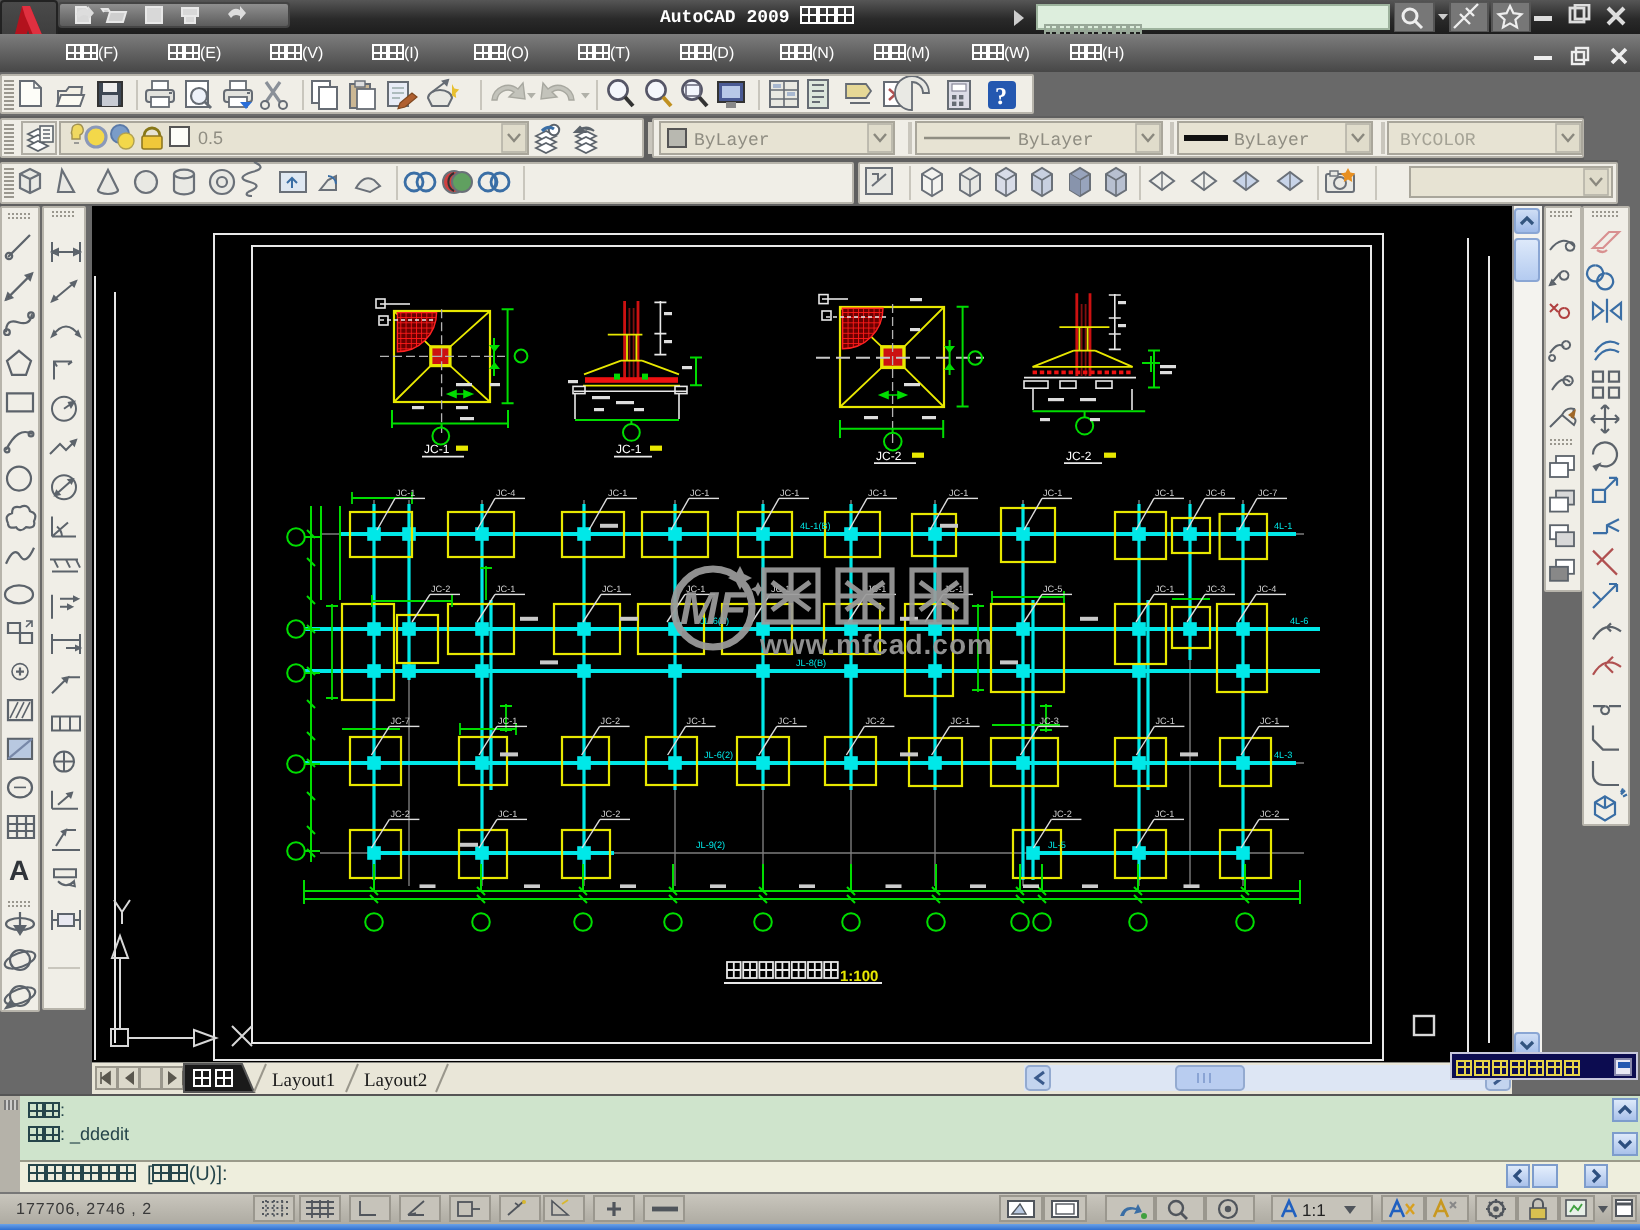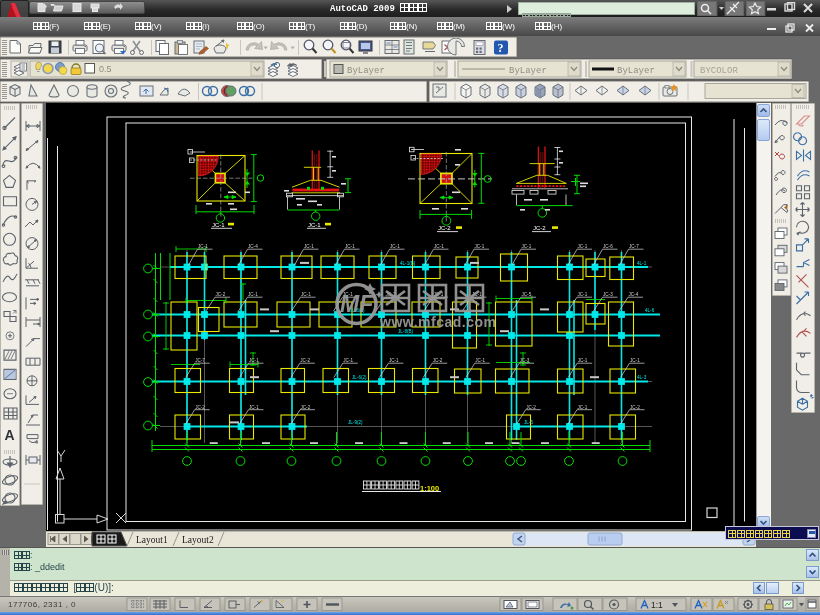--- a/index.html
+++ b/index.html
@@ -705,21 +705,21 @@
     </svg>
   </div>
 <div class="a" style="left:766px;top:582px;width:13px;height:12px;background:linear-gradient(#e4eefc,#bcd1f2);border:1px solid #7d9ccc"></div>
 <div class="a" style="left:792px;top:582px;width:12px;height:12px;background:linear-gradient(#dde9fa,#a9c1ea);border:1px solid #7d9ccc">
     <svg width="10" height="10">
       <path d="M3.5 2 L6.5 5 L3.5 8" stroke="#2d4f7f" stroke-width="1.6" fill="none"></path>
     </svg>
   </div>
 
 <div class="a" style="left:0;top:596px;width:820px;height:16px;background:linear-gradient(#c9c6bd,#aeaba2);border-top:1px solid #777"></div>
-<div class="a" style="left:8px;top:600px;font-size:8px;color:#3a3a3a;letter-spacing:.5px">177706, 2331 , 0</div>
+<div class="a" style="left:8px;top:600px;font-size:8px;color:#3a3a3a;letter-spacing:.5px">177706, 2746 , 2</div>
 
 <div class="a" style="left:0;top:612px;width:820px;height:3px;background:linear-gradient(#6aa2e8,#2f6fd0)"></div>
 <svg class="a" style="left:0;top:38px" width="517" height="18" viewBox="0 0 517 18">
 <path d="M10 2.5 h7 l3.5 3.5 v9 h-10.5 z" fill="#fdfdf8" stroke="#666c74" stroke-width="1"></path>
     <path d="M17 2.5 v3.5 h3.5" fill="none" stroke="#666c74" stroke-width="0.8"></path>
 <path d="M29 7.5 h4 l1.5-2 h6.5 l-1 9.5 h-11 z" fill="#f2efe4" stroke="#666c74" stroke-width="1"></path>
     <path d="M30.5 9.5 h11.5 l-2 5.5 h-11.5 z" fill="#fbfaf2" stroke="#666c74" stroke-width="1"></path>
 <rect x="49" y="3" width="12" height="12" fill="#3d4754" stroke="#333"></rect>
     <rect x="51.5" y="3.5" width="7" height="4.5" fill="#eee"></rect>
     <rect x="51" y="9.5" width="8" height="5.5" fill="#c8ccd4"></rect>

